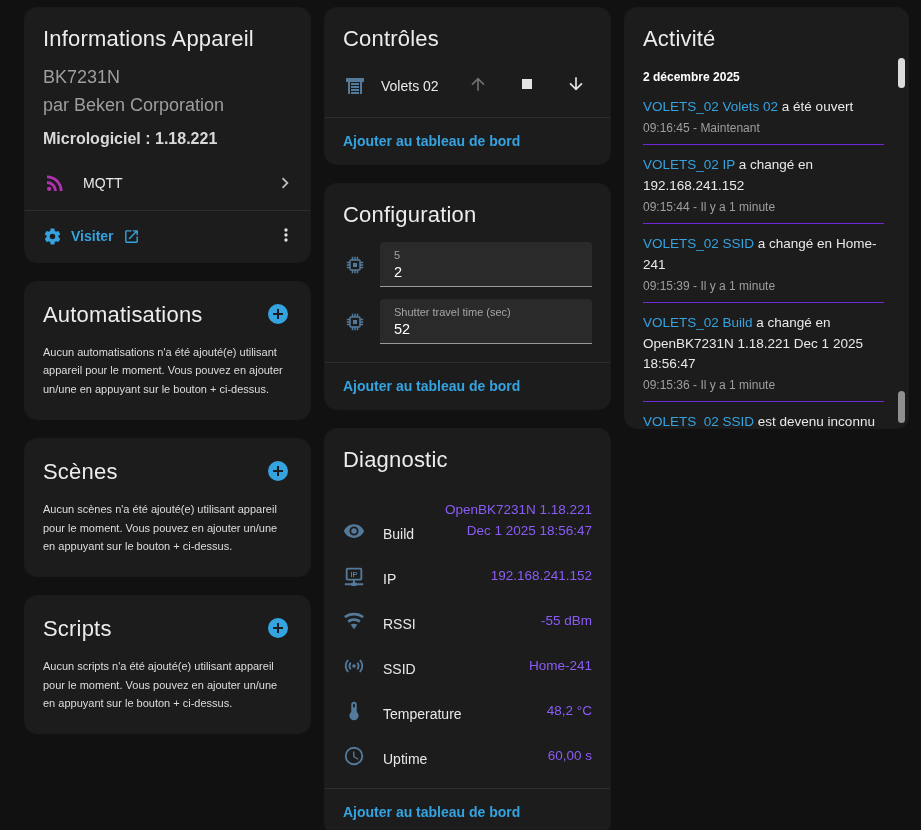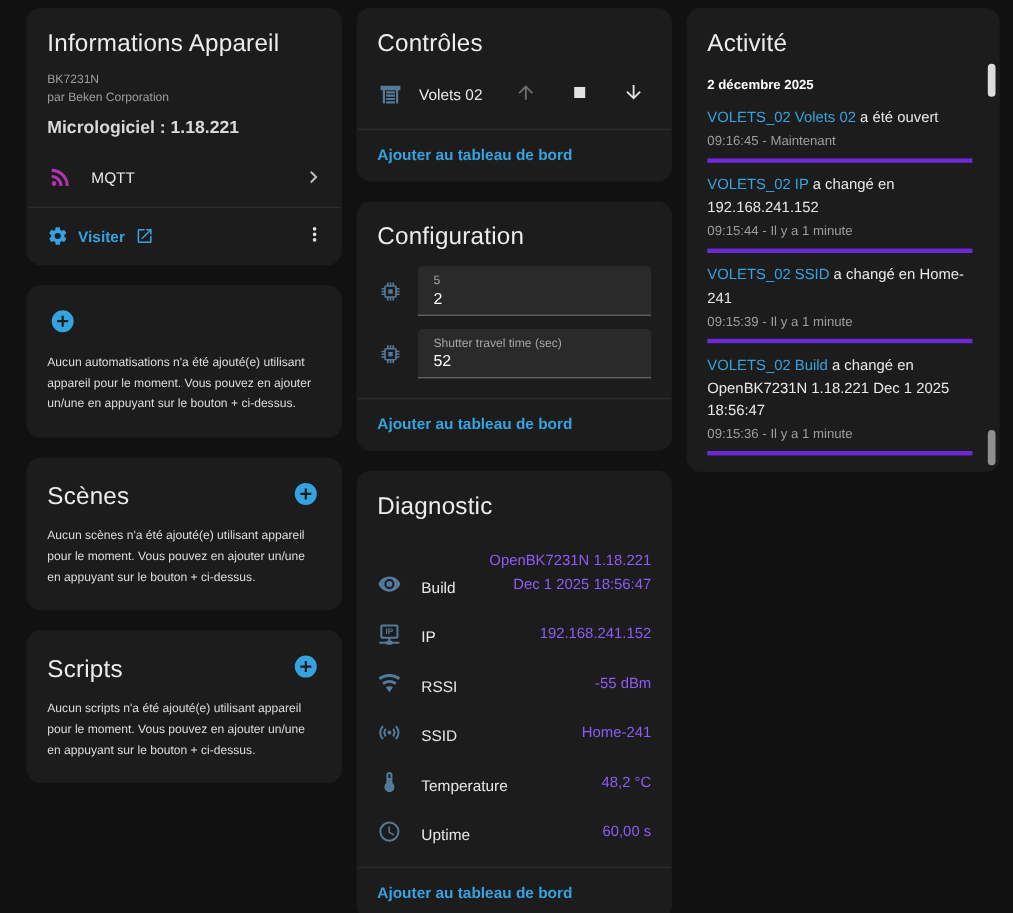--- a/index.html
+++ b/index.html
@@ -36,21 +36,21 @@
   .card-header{
     display:flex;align-items:center;justify-content:space-between;
     padding:18px 16px 10px 18px;
   }
   .card-title{font-size:22px;font-weight:400;color:#ececec;letter-spacing:.2px}
   .icon{display:inline-flex;flex:none}
   .icon svg{display:block}
 
   
   .device-meta{padding:2px 18px 4px}
-  .meta-line{color:var(--text2);font-size:11px;line-height:1.55}
+  .meta-line{color:var(--text2);font-size:18px;line-height:1.55}
   .firmware{color:#d9d9d9;font-weight:700;font-size:16px;margin-top:10px}
   .mqtt-row{display:flex;align-items:center;gap:16px;padding:15px 14px 15px 18px;margin-top:4px;cursor:pointer}
   .mqtt-row .label{flex:1;font-size:14px;color:#eaeaea}
   .mqtt-icon{color:var(--mqtt)}
   .chevron{color:#bdbdbd}
   .device-actions{
     border-top:1px solid var(--divider);
     display:flex;align-items:center;justify-content:space-between;
     padding:10px 10px 10px 18px;
   }
@@ -85,21 +85,21 @@
   
   .diag-body{padding:4px 0 10px}
   .diag-row{display:flex;align-items:flex-end;gap:18px;padding:11px 18px}
   .diag-row .diag-label{flex:1;font-size:14px;color:#e8e8e8;padding-top:2px}
   .diag-value{font-size:13.5px;color:#8b5cf6;text-align:right;line-height:1.55;white-space:pre-line;padding-top:2px}
 
   
   .activity-card{position:relative;height:420px}
   .activity-body{padding:0 24px 8px 18px}
   .date-header{font-weight:700;font-size:12px;color:#ffffff;margin:8px 0 3px}
-  .log-item{padding:10px 0 9px;border-bottom:4px solid #6d28d9;cursor:pointer}
+  .log-item{padding:10px 0 9px;border-bottom:1px solid #6d28d9;cursor:pointer}
   .log-item:last-child{border-bottom:none}
   .log-text{font-size:13.5px;line-height:1.55;color:#e9e9e9}
   .log-entity{color:var(--accent)}
   .log-time{font-size:12px;color:var(--text2);margin-top:3px}
   .v-scrollbar-thumb{
     position:absolute;right:3px;width:7px;border-radius:4px;background:#dcdcdc;
   }
   .v-scrollbar-thumb.secondary{background:#8f8f8f}
 </style>
 </head>
@@ -150,20 +150,21 @@
             <svg width="20" height="20" viewBox="0 0 24 24">
                 <path fill="currentColor" d="M12,16A2,2 0 0,1 14,18A2,2 0 0,1 12,20A2,2 0 0,1 10,18A2,2 0 0,1 12,16M12,10A2,2 0 0,1 14,12A2,2 0 0,1 12,14A2,2 0 0,1 10,12A2,2 0 0,1 12,10M12,4A2,2 0 0,1 14,6A2,2 0 0,1 12,8A2,2 0 0,1 10,6A2,2 0 0,1 12,4Z"></path>
               </svg>
           </span>
         </button>
       </div>
     </div>
 
     <div class="card">
       <div class="card-header">
+        <div class="card-title">Automatisations</div>
         <button class="plus-btn">
           <span class="icon">
             <svg width="24" height="24" viewBox="0 0 24 24">
                 <path fill="currentColor" d="M17,13H13V17H11V13H7V11H11V7H13V11H17M12,2A10,10 0 0,0 2,12A10,10 0 0,0 12,22A10,10 0 0,0 22,12A10,10 0 0,0 12,2Z"></path>
               </svg>
           </span>
         </button>
       </div>
       <p class="empty-body">Aucun automatisations n'a été ajouté(e) utilisant appareil pour le moment. Vous pouvez en ajouter un/une en appuyant sur le bouton + ci-dessus.</p>
     </div>

